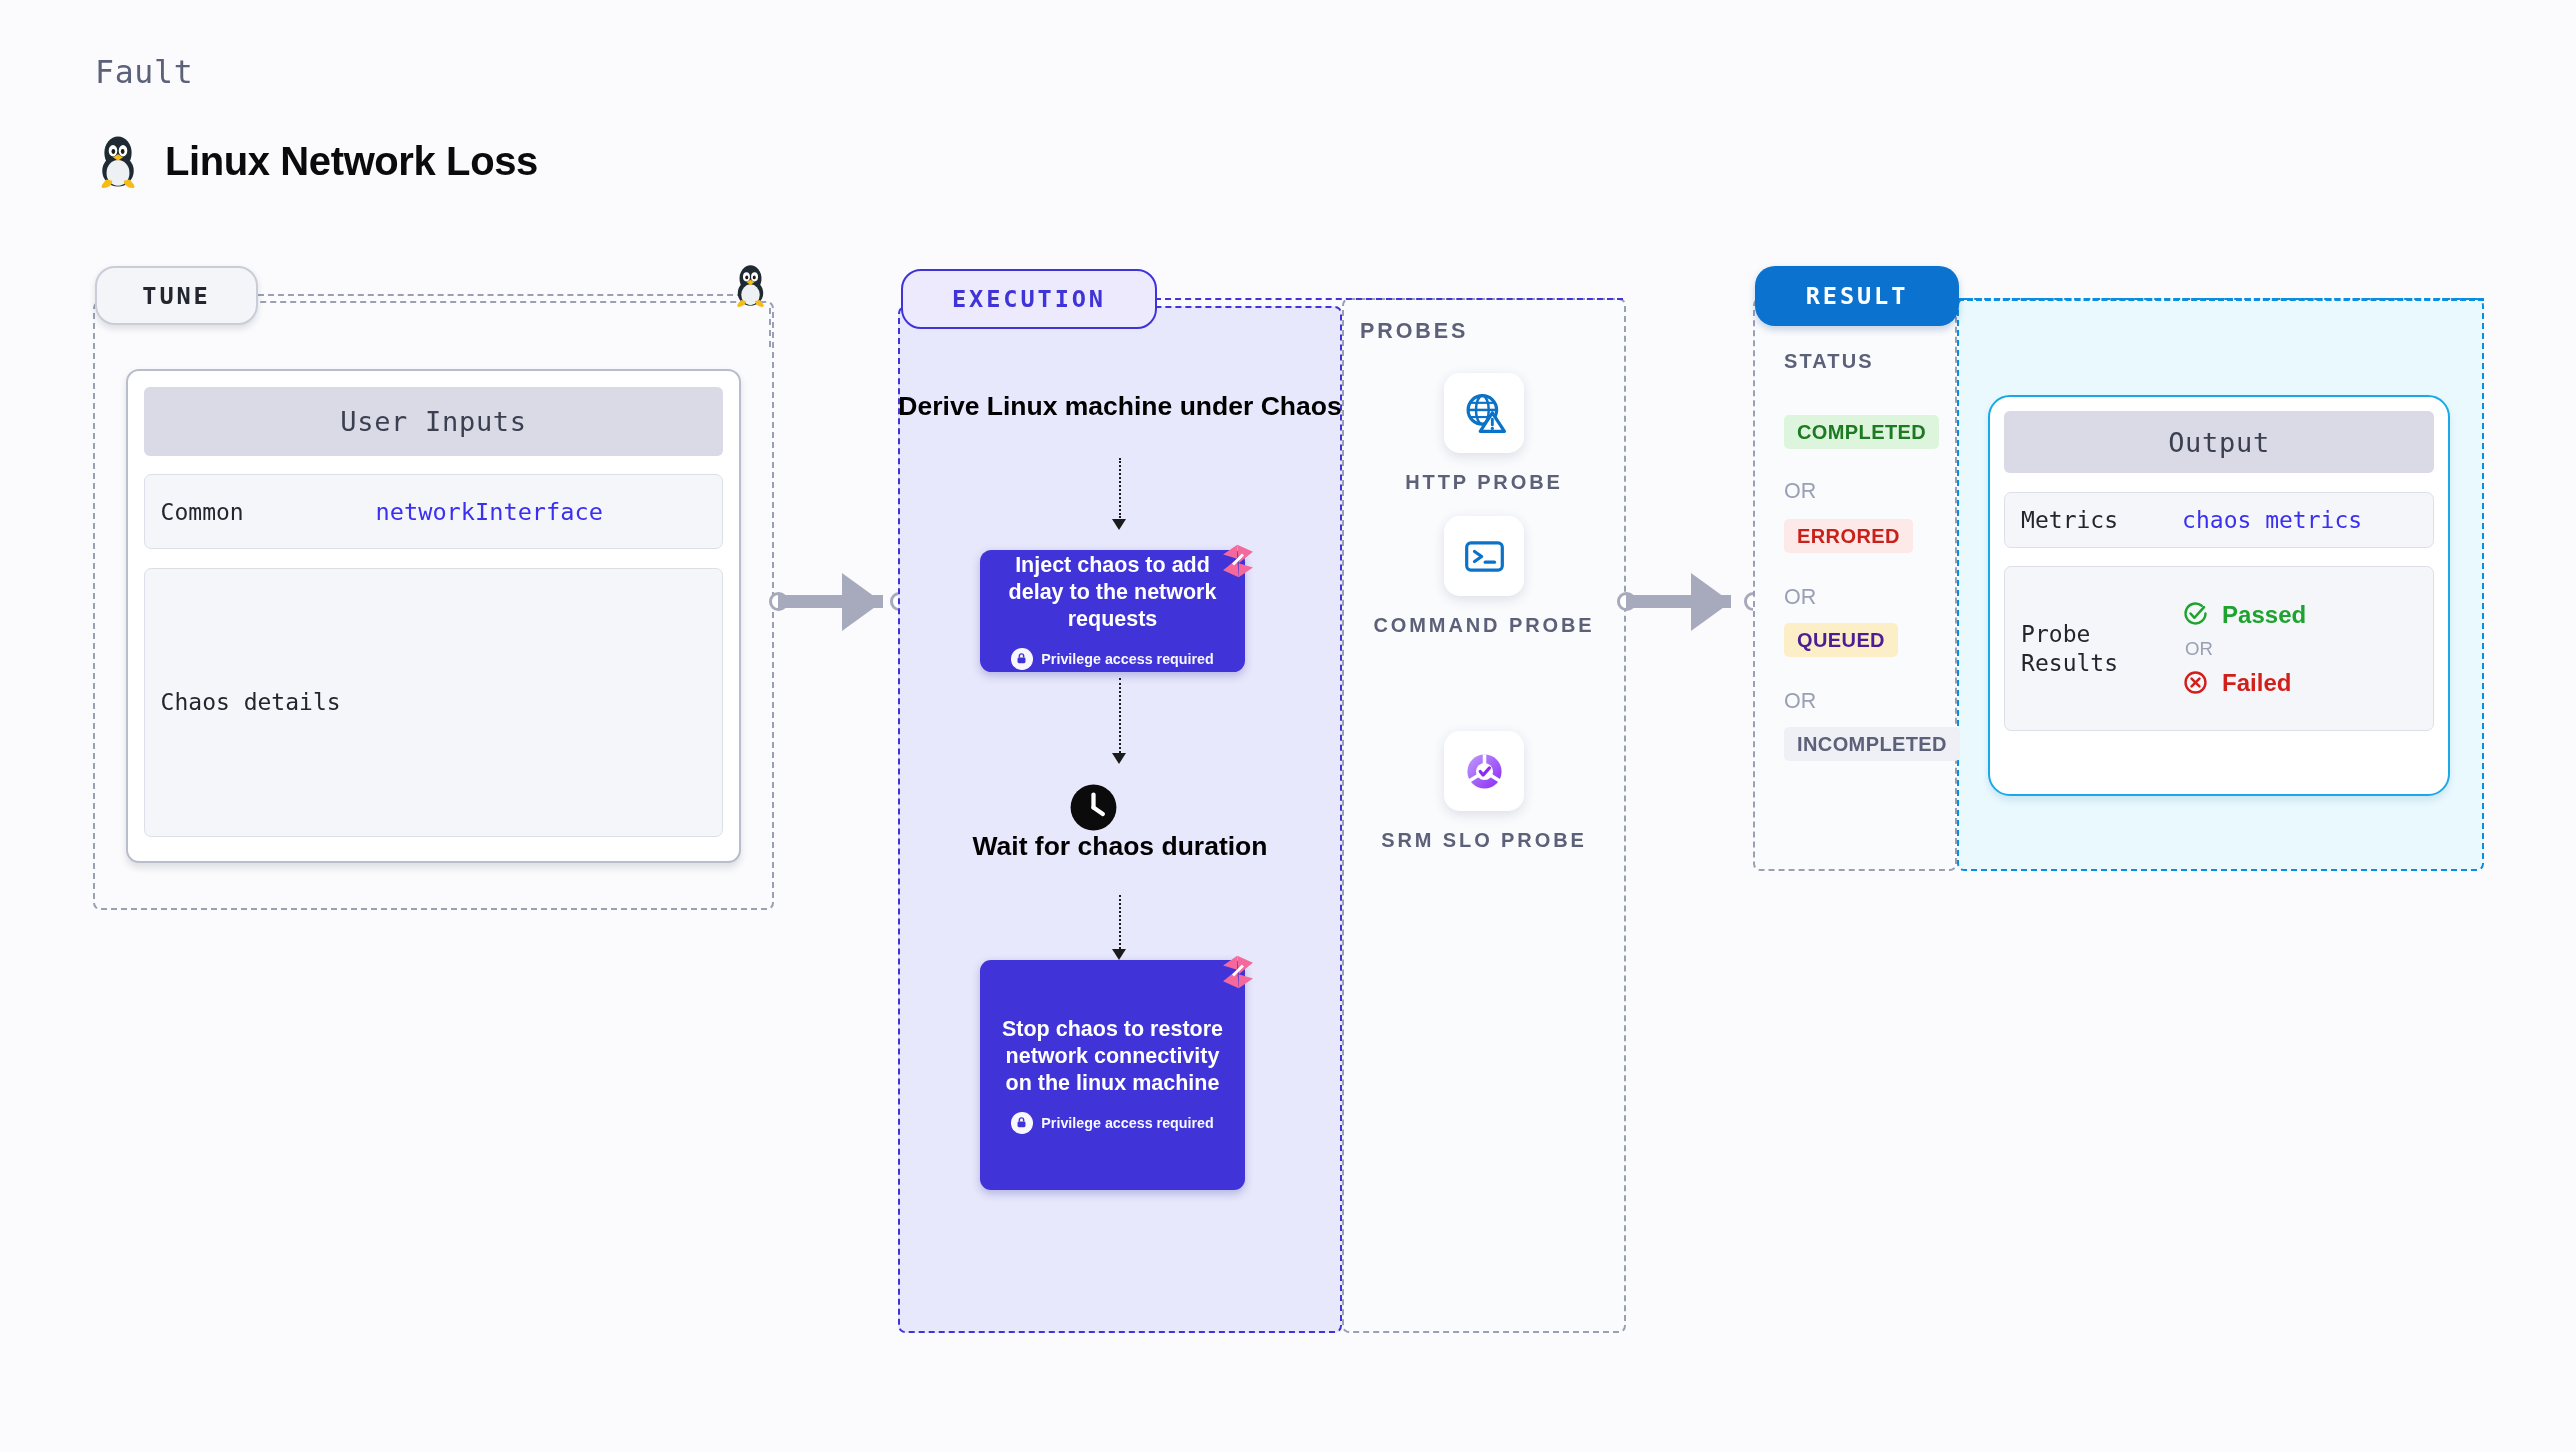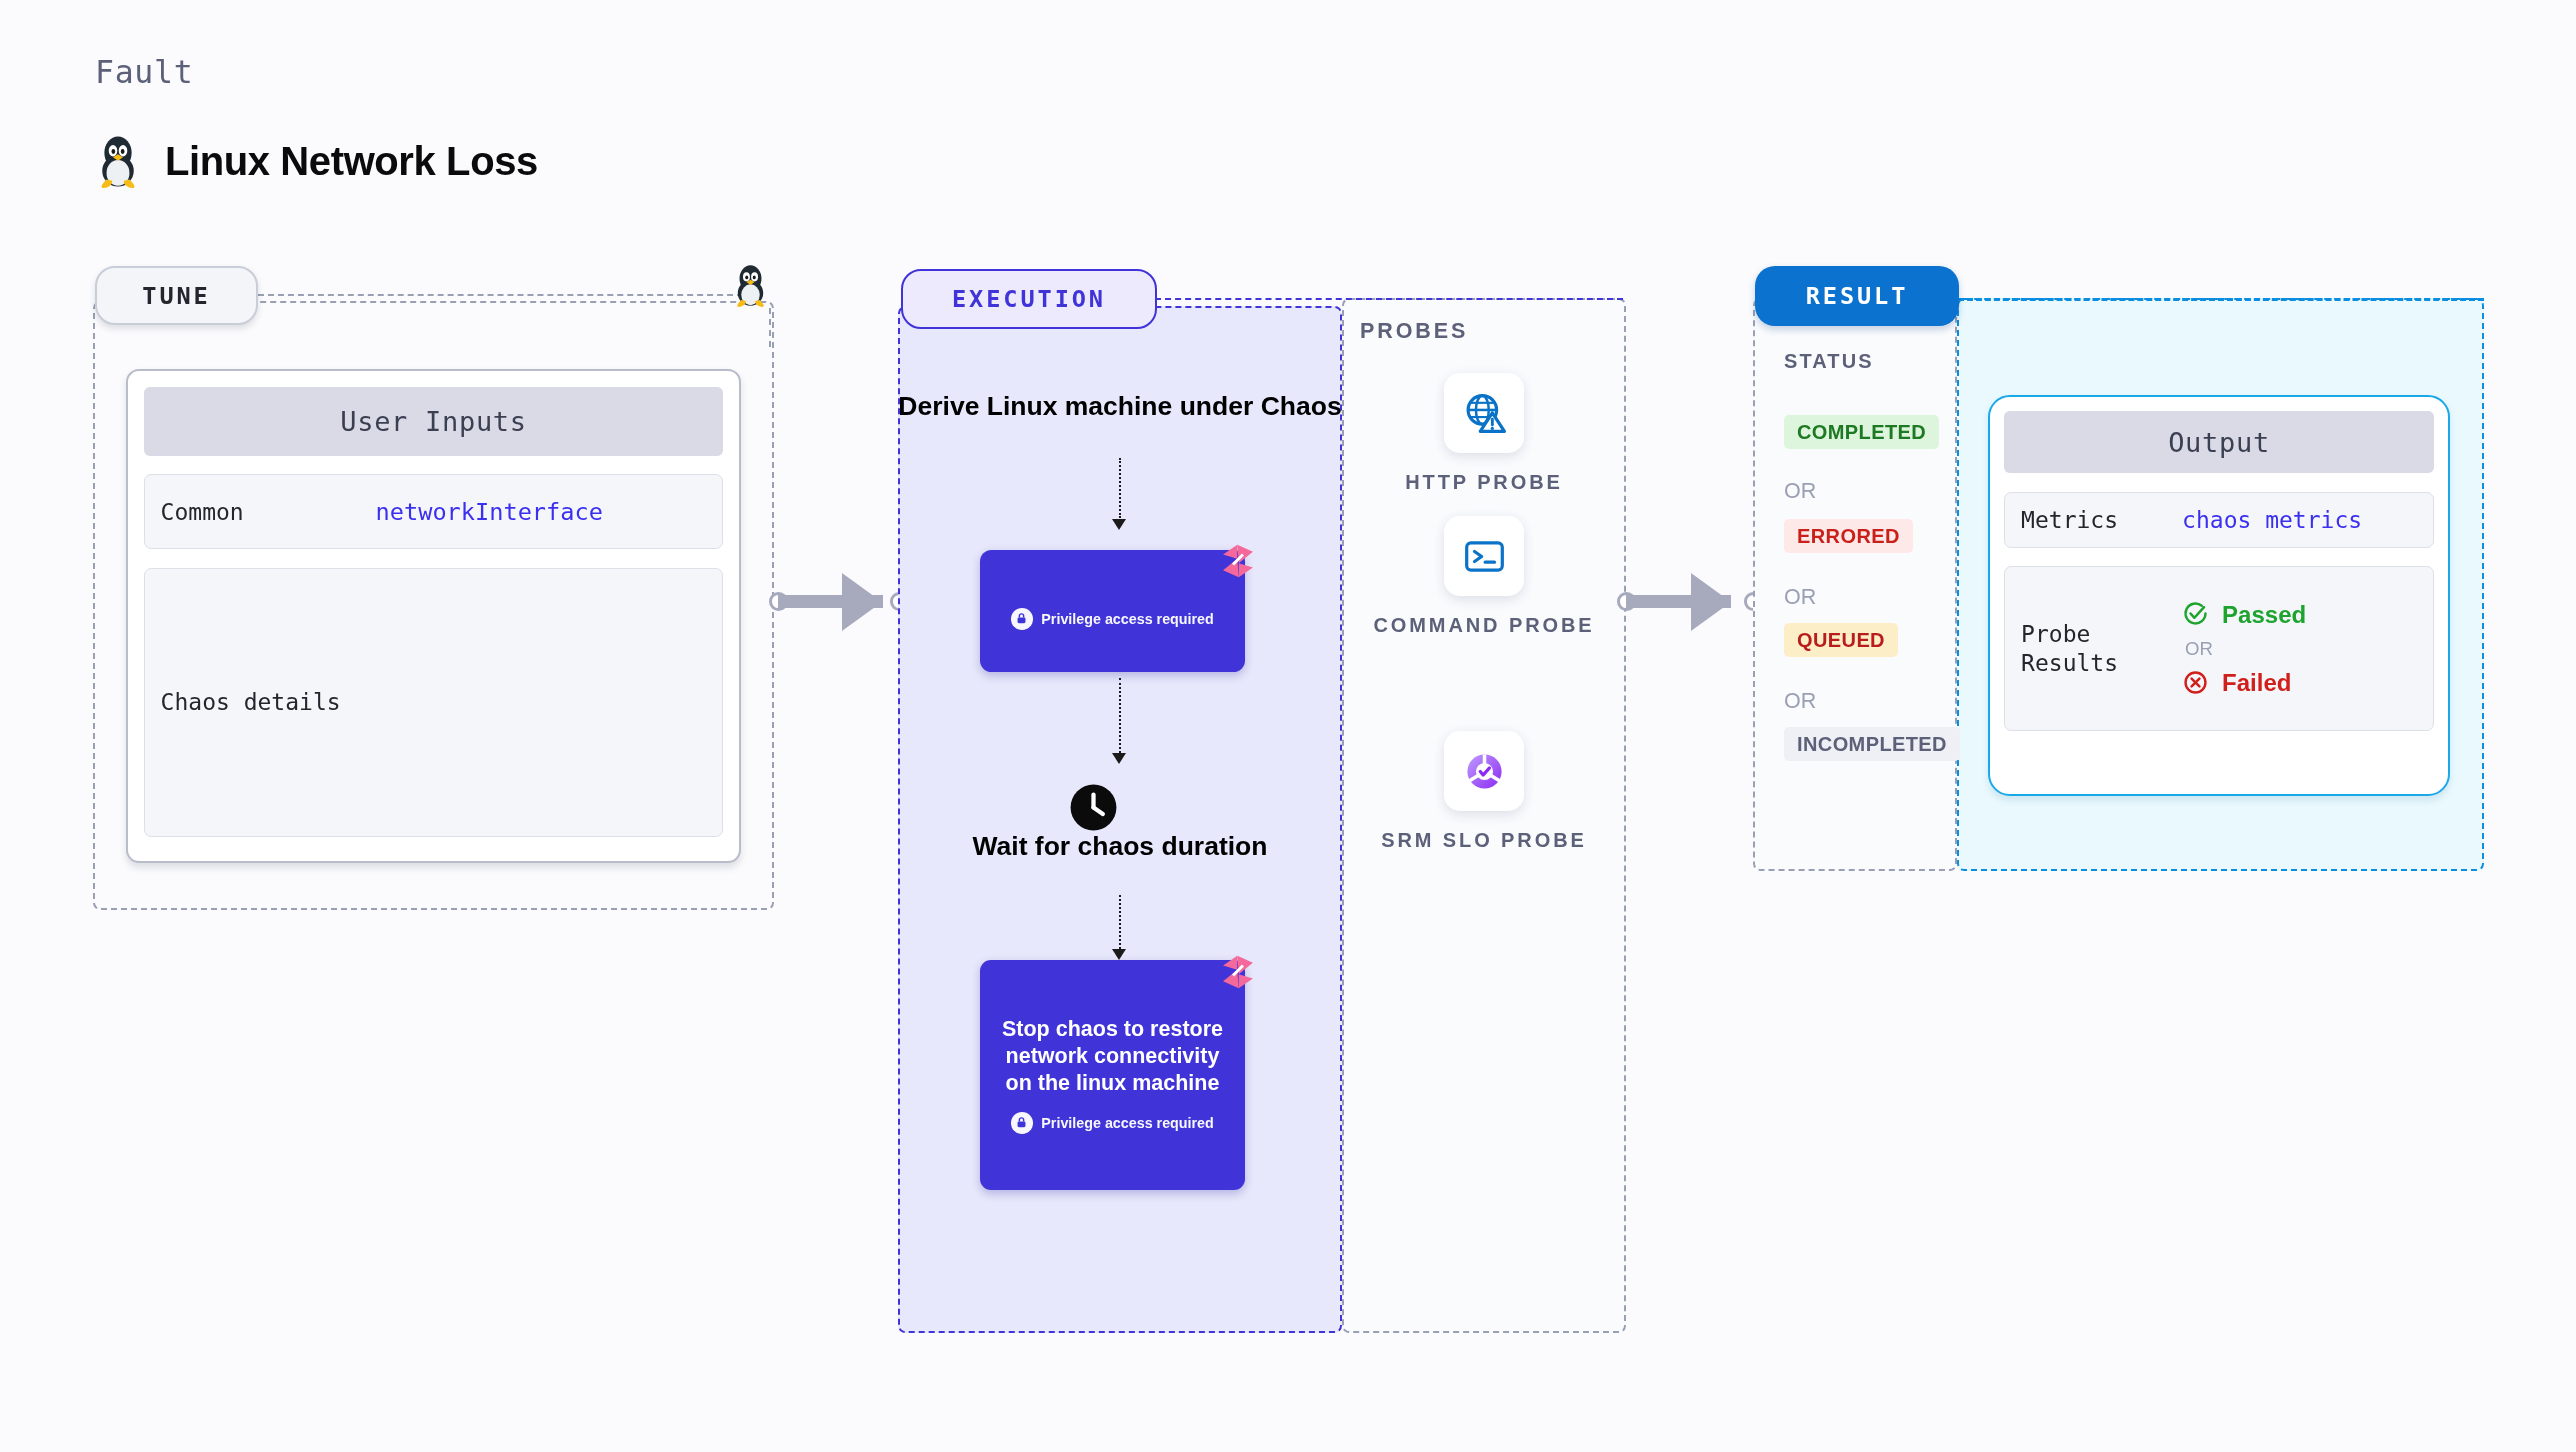--- a/index.html
+++ b/index.html
@@ -182,21 +182,21 @@
     display:flex;align-items:center;justify-content:center;
     font-size:20px;font-weight:700;letter-spacing:0.4px;height:34px;padding:0 13px;
   }
   .or-text{
     position:absolute;left:1784px;font-size:21.5px;color:#9aa0b4;
   }
   #badge-completed{top:415px;background:#ddf5dd;color:#1d7a22;}
   #or-1{top:479px;}
   #badge-errored{top:519px;background:#fde9e8;color:#c9201a;}
   #or-2{top:585px;}
-  #badge-queued{top:623px;background:#fcefc8;color:#b91c1c;}
+  #badge-queued{top:623px;background:#fcefc8;color:#4c1d95;}
   #or-3{top:689px;}
   #badge-incompleted{top:727px;background:#eef0f5;color:#5c6179;}
 
   
   #output-card{
     position:absolute;left:1988px;top:395px;width:462px;height:401px;
     background:#fff;border:2.9px solid #19a9e8;border-radius:22px;
     box-sizing:border-box;padding:14.3px;
     box-shadow:0 4.3px 7.2px rgba(20,100,150,.12);
   }
@@ -344,20 +344,21 @@
 <div id="exec-panel" class="panel"></div>
 <div id="exec-dash"></div>
 <div id="exec-pill" class="panel-pill mono">EXECUTION</div>
 
 <div id="exec-t1" class="exec-title">Derive Linux machine under Chaos</div>
 
 <div class="arrow-dots" style="left:1119px;top:458px;height:60px;"></div>
 <div class="arrow-head" style="left:1112px;top:519px;"></div>
 
 <div id="chaos-box-1" class="chaos-box">
+  <div class="ctext">Inject chaos to add delay to the network requests</div>
   <div class="priv">
     <span class="lock-badge">
       <svg width="13" height="13" viewBox="0 0 18 18">
         <rect x="3.5" y="7.5" width="11" height="8" rx="2" fill="#4034d8"></rect>
         <path d="M6 7.5 V5.6 a3 3 0 0 1 6 0 V7.5" fill="none" stroke="#4034d8" stroke-width="2"></path>
       </svg>
     </span>
     <span>Privilege access required</span>
   </div>
 </div>

